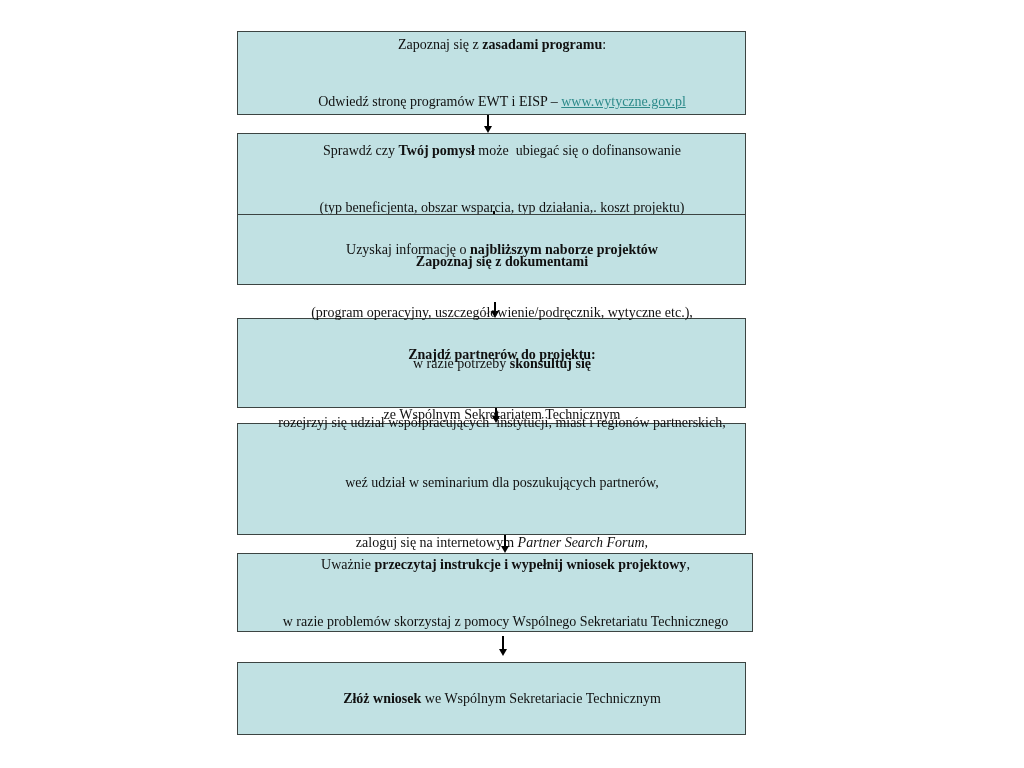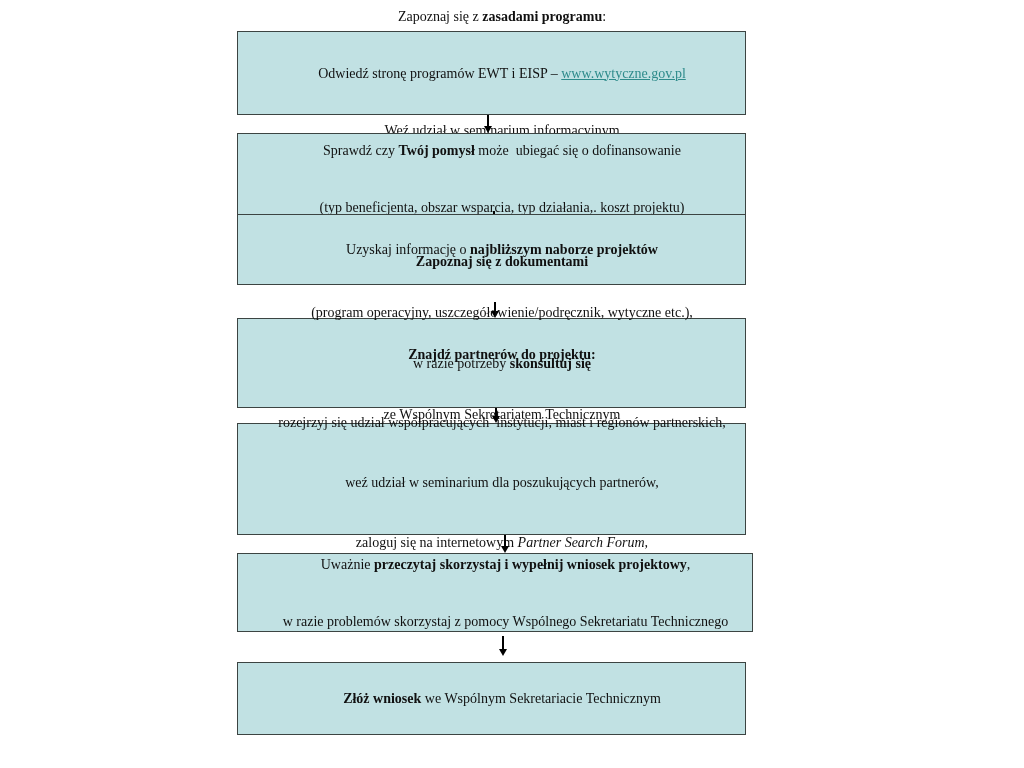--- a/index.html
+++ b/index.html
@@ -59,23 +59,20 @@
 <body>
 
 <div class="canvas">
 
   <div class="box" style="top:31px;height:84px;">
     <div class="line">
       <span>Zapoznaj się z </span><span class="seg-bold">zasadami programu</span><span>:</span>
     </div>
     <div class="line">
       <span>Odwiedź stronę programów EWT i EISP – </span><span class="seg-link">www.wytyczne.gov.pl</span>
-    </div>
-    <div class="line">
-      <span>Weź udział w seminarium informacyjnym</span>
     </div>
   </div>
 
   <div class="arrow" style="left:483px;top:115px;height:18px;">
     <div class="stem"></div>
     <div class="head"></div>
   </div>
 
   <div class="box" style="top:133px;height:92px;">
     <div class="line">
@@ -143,21 +140,21 @@
     </div>
   </div>
 
   <div class="arrow" style="left:500px;top:535px;height:18px;">
     <div class="stem"></div>
     <div class="head"></div>
   </div>
 
   <div class="box" style="top:553px;height:79px;width:516px;">
     <div class="line">
-      <span>Uważnie </span><span class="seg-bold">przeczytaj skorzystaj i wypełnij wniosek projektowy</span><span>,</span>
+      <span>Uważnie </span><span class="seg-bold">przeczytaj instrukcje i wypełnij wniosek projektowy</span><span>,</span>
     </div>
     <div class="line">
       <span>w razie problemów skorzystaj z pomocy Wspólnego Sekretariatu Technicznego</span>
     </div>
   </div>
 
   <div class="arrow" style="left:498px;top:636px;height:20px;">
     <div class="stem"></div>
     <div class="head"></div>
   </div>

